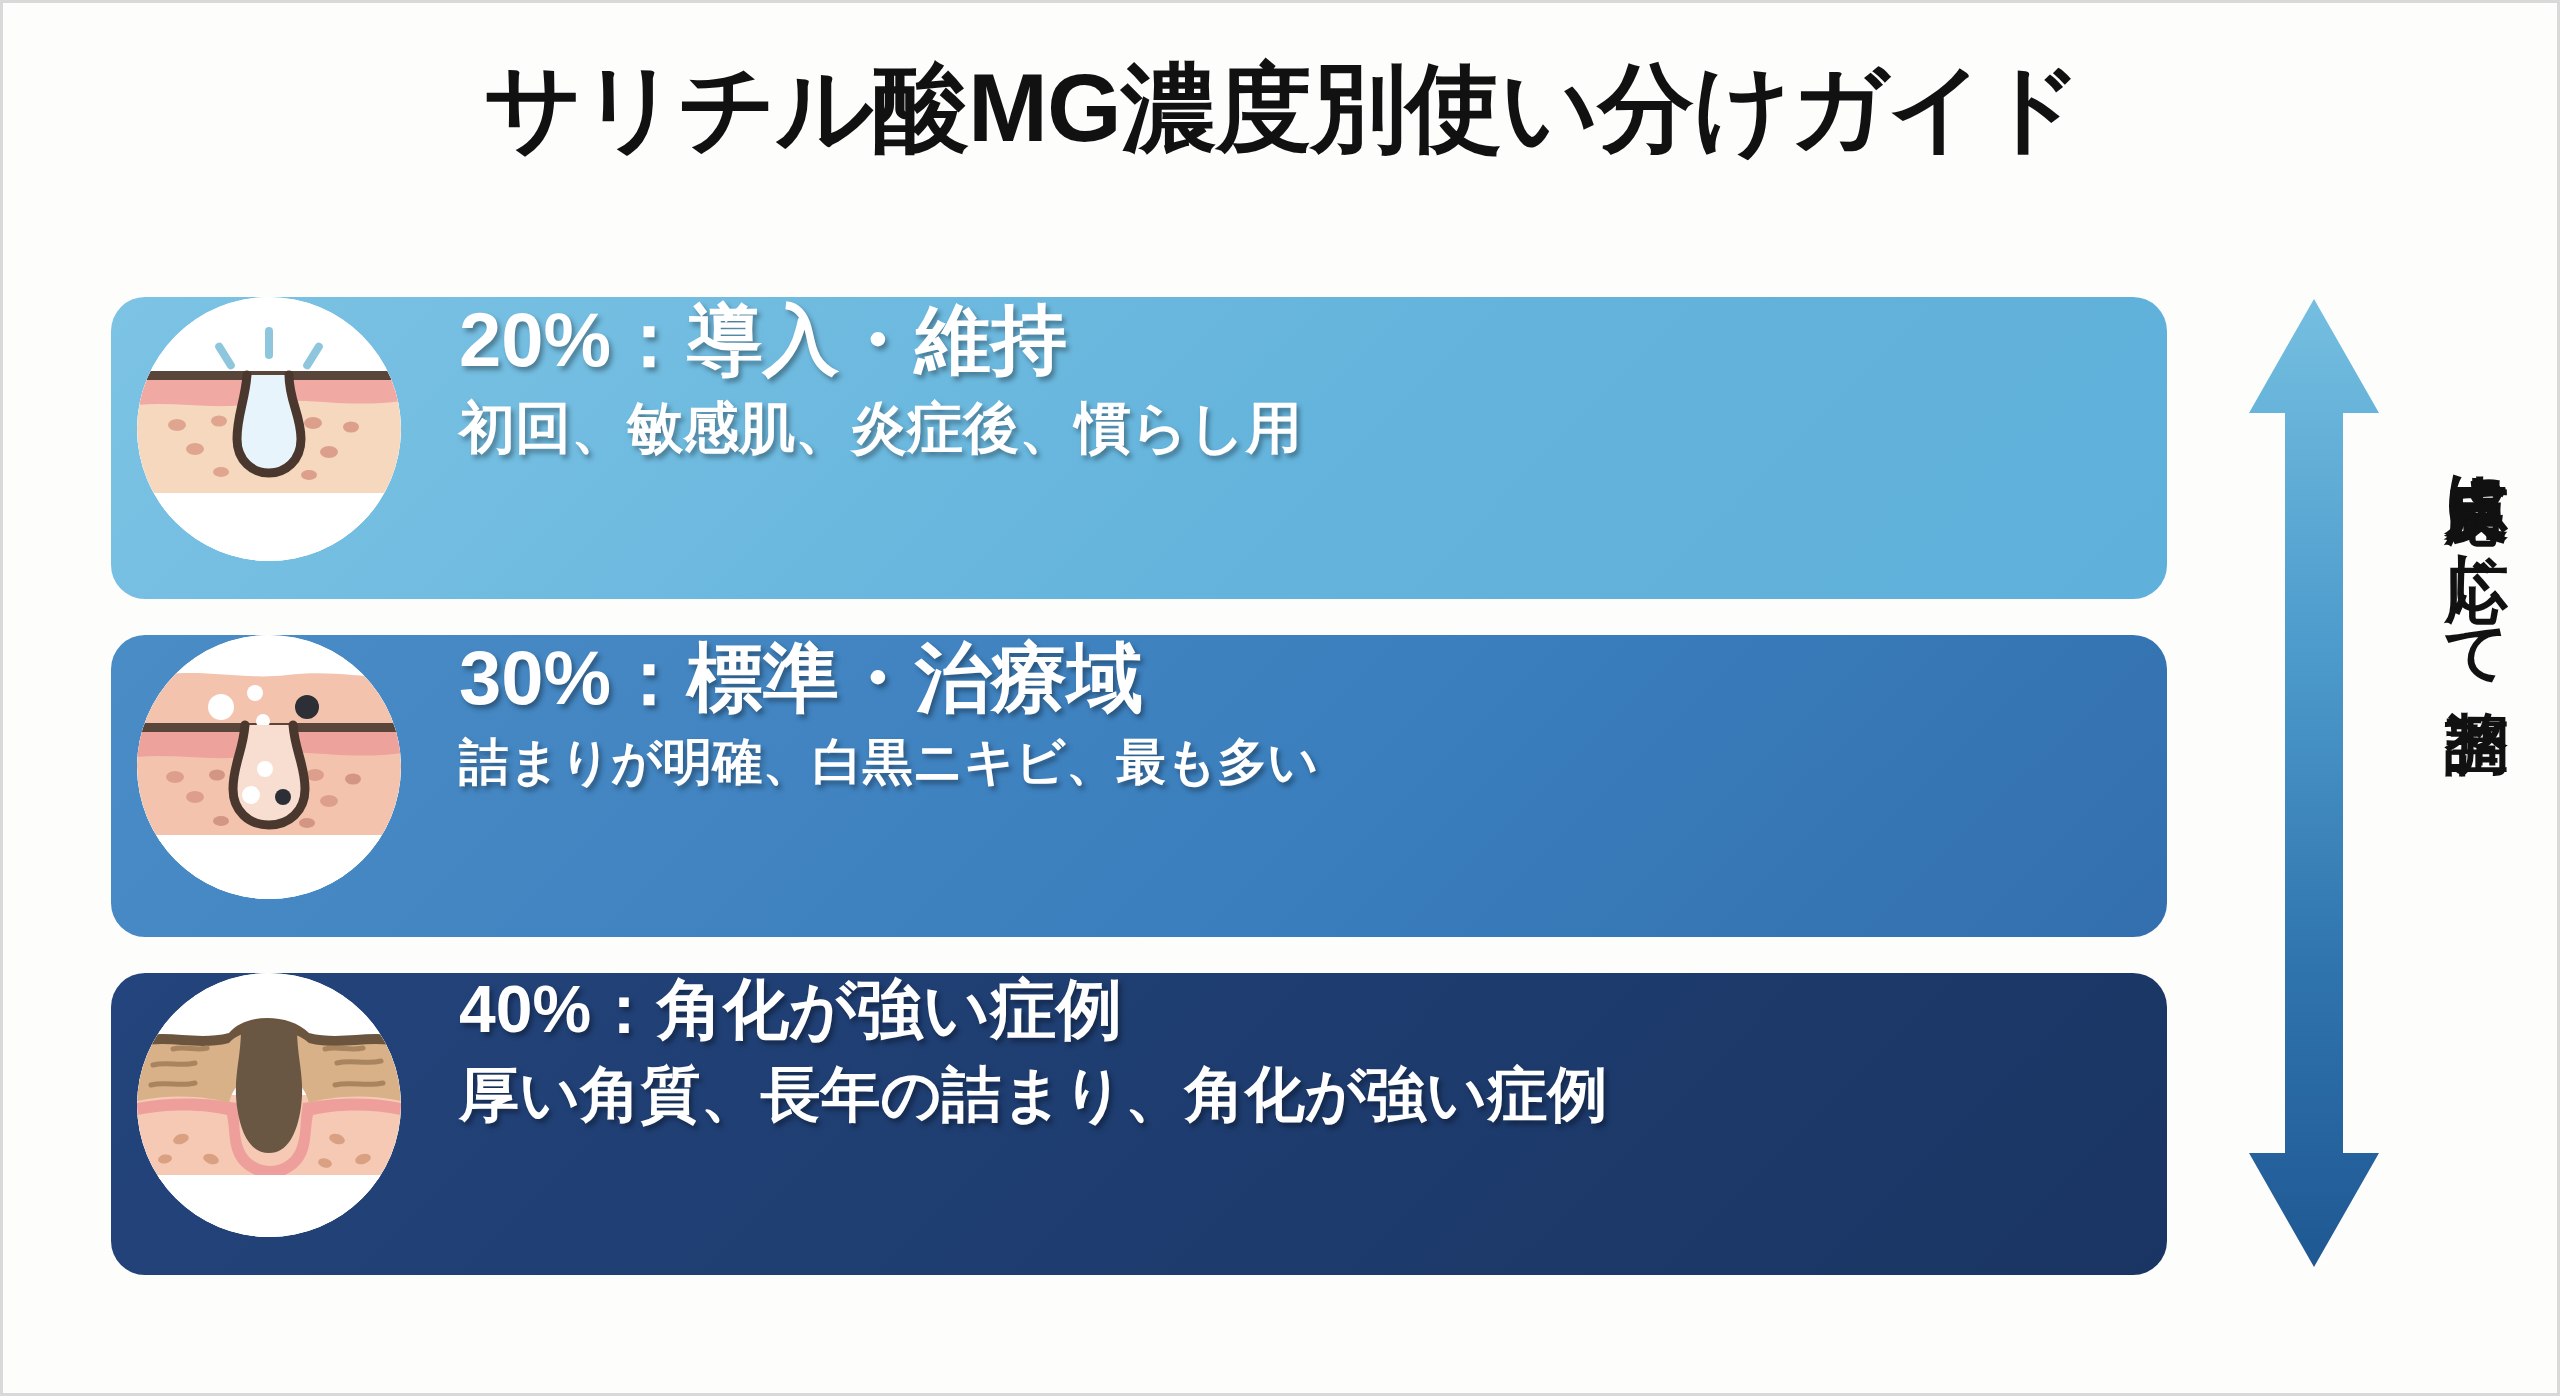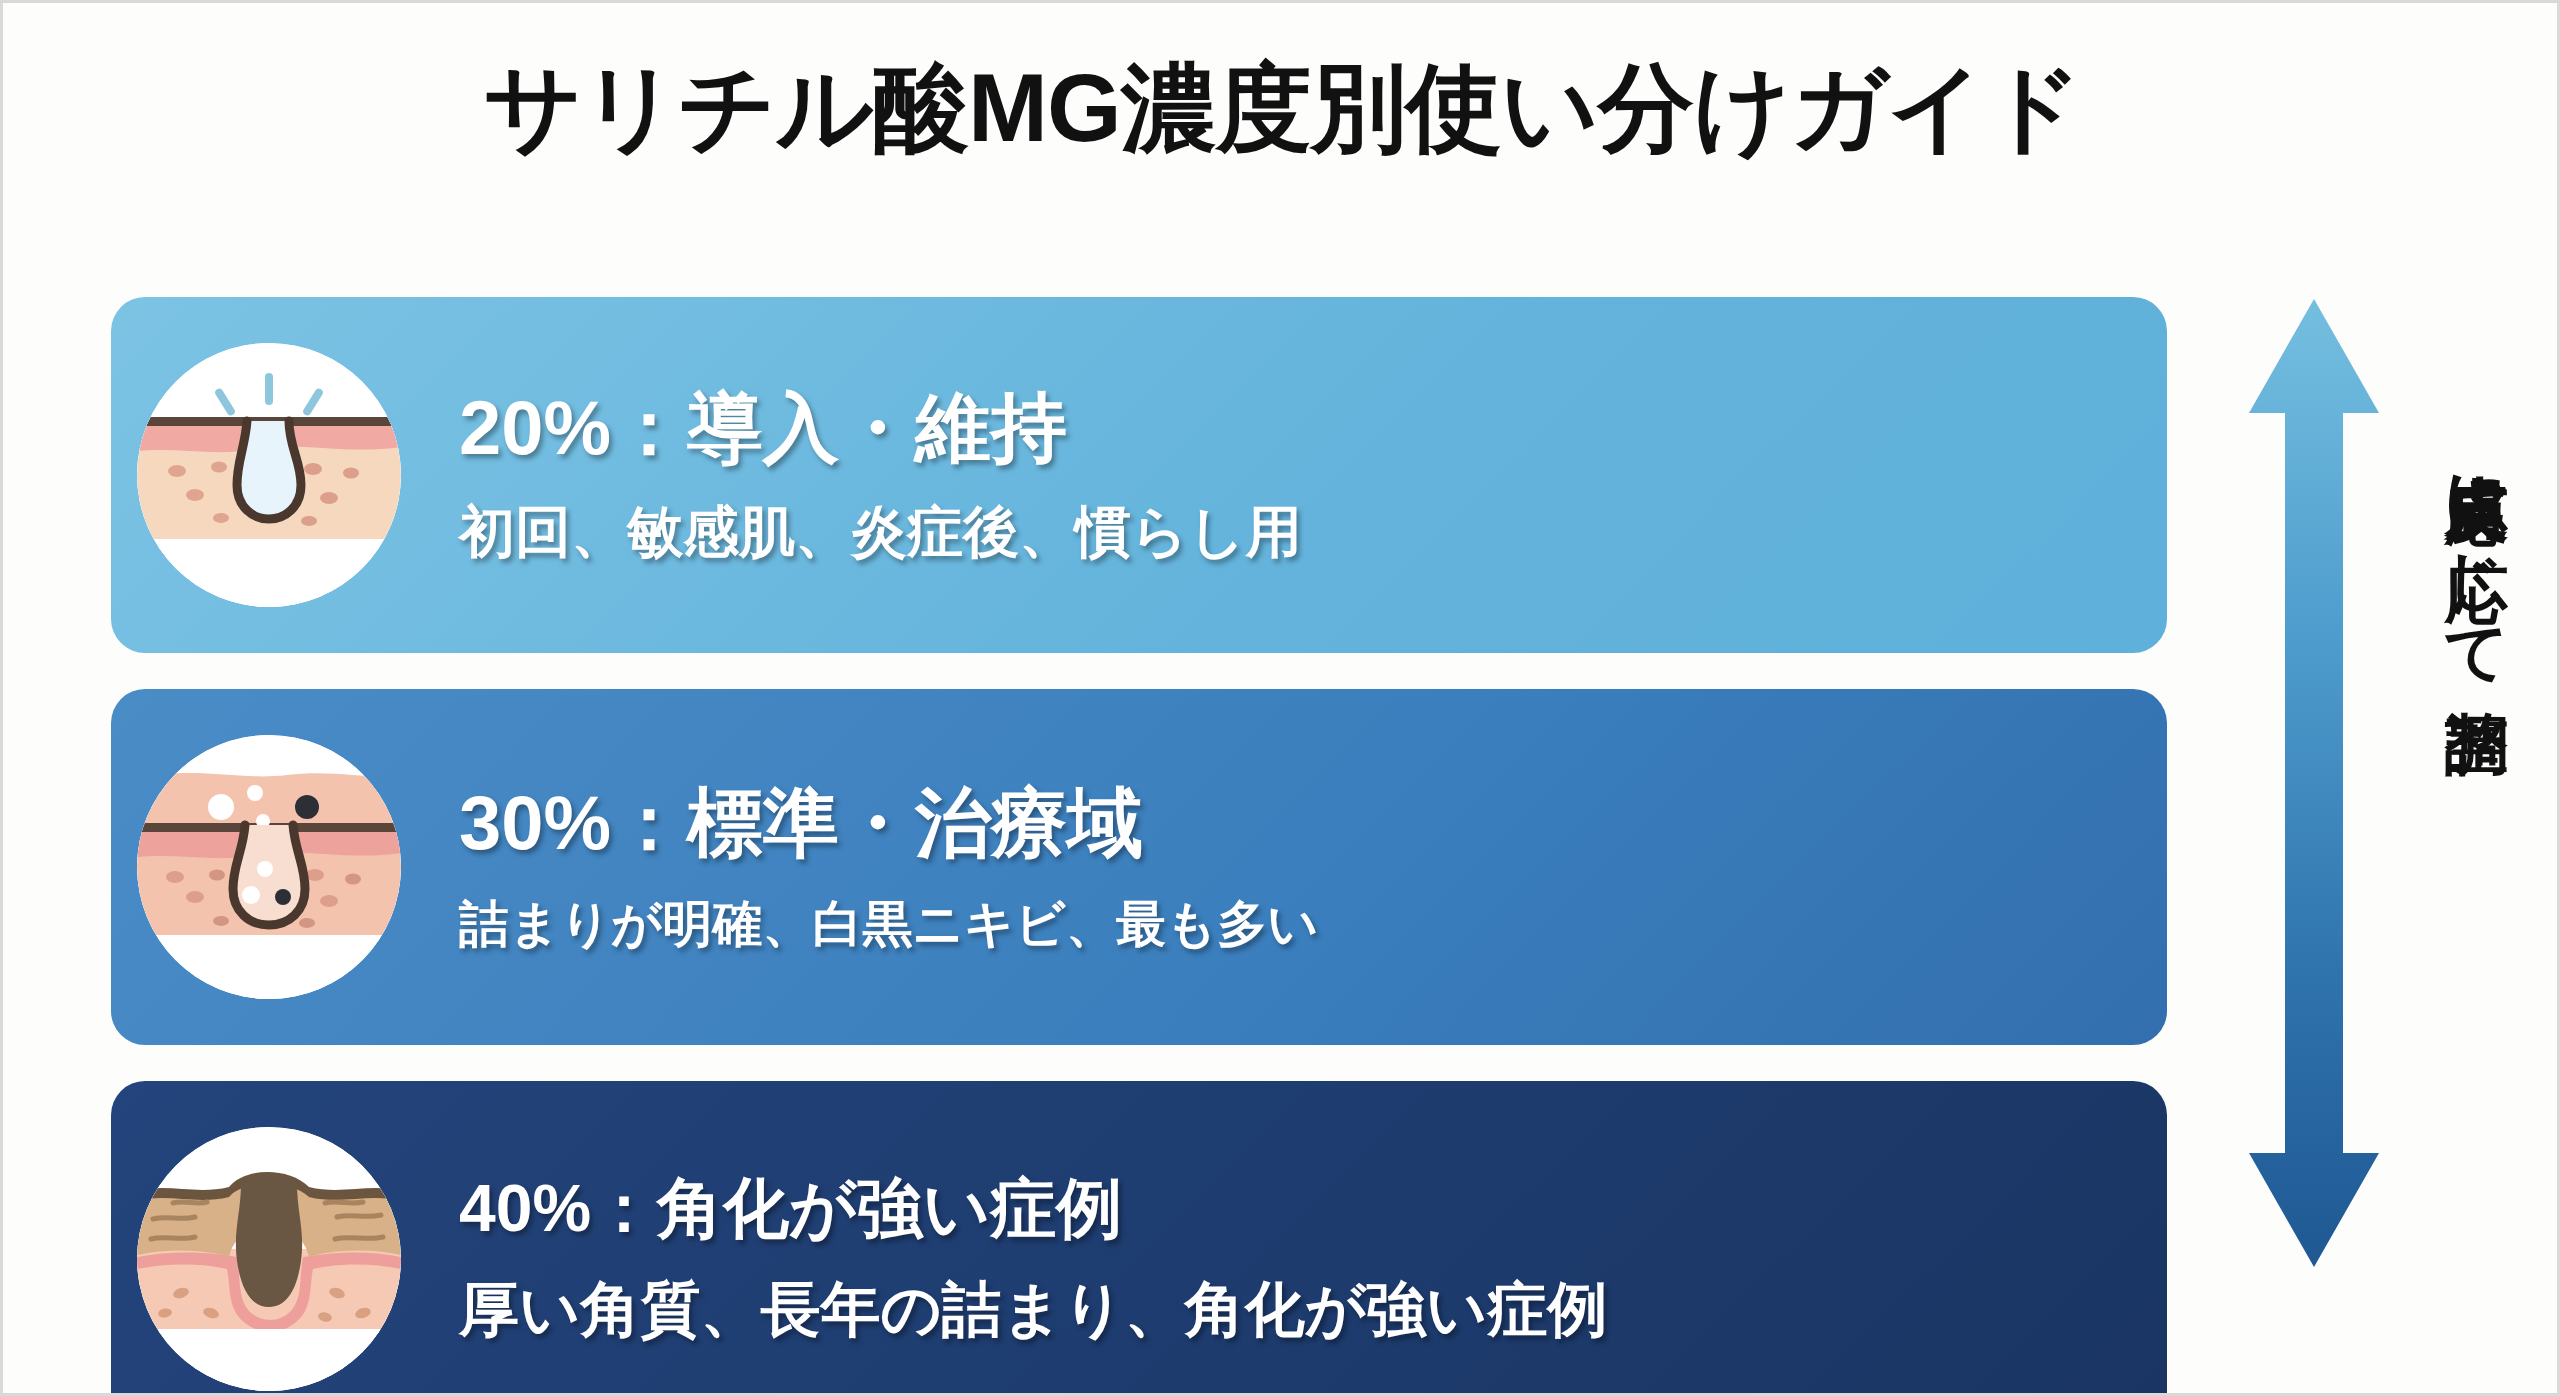--- a/index.html
+++ b/index.html
@@ -40,25 +40,24 @@
 
   
   .cards {
     position: absolute;
     left: 108px;
     top: 294px;
     width: 2056px;
   }
   .card {
     position: relative;
-    height: 356px;
+    height: 302px;
     border-radius: 34px;
     margin-bottom: 36px;
     display: flex;
-    align-items: center;
     overflow: hidden;
     box-sizing: border-box;
   }
   .card-1 { background: linear-gradient(135deg,#7cc3e4 0%, #63b3dc 60%, #5fb0da 100%); }
   .card-2 { background: linear-gradient(135deg,#4a8cc6 0%, #3a7ebd 60%, #336fae 100%); }
   .card-3 { background: linear-gradient(135deg,#23447c 0%, #1d3b6d 60%, #1a3563 100%); }
 
   
   .icon-wrap {
     position: relative;
@@ -84,21 +83,21 @@
     line-height: 1.12;
     letter-spacing: 0px;
     text-shadow: 3px 4px 5px rgba(0,0,0,0.34);
     white-space: nowrap;
   }
   .card-sub {
     color: #ffffff;
     font-weight: 700;
     font-size: 56px;
     line-height: 1.2;
-    margin-top: 28px;
+    margin-top: 12px;
     letter-spacing: 0px;
     text-shadow: 3px 4px 5px rgba(0,0,0,0.34);
     white-space: nowrap;
   }
   .card-3 .card-head { font-size: 66px; }
   .card-3 .card-sub  { font-size: 60px; }
   .card-2 .card-sub  { font-size: 50px; }
 
   
   .arrow-zone {

